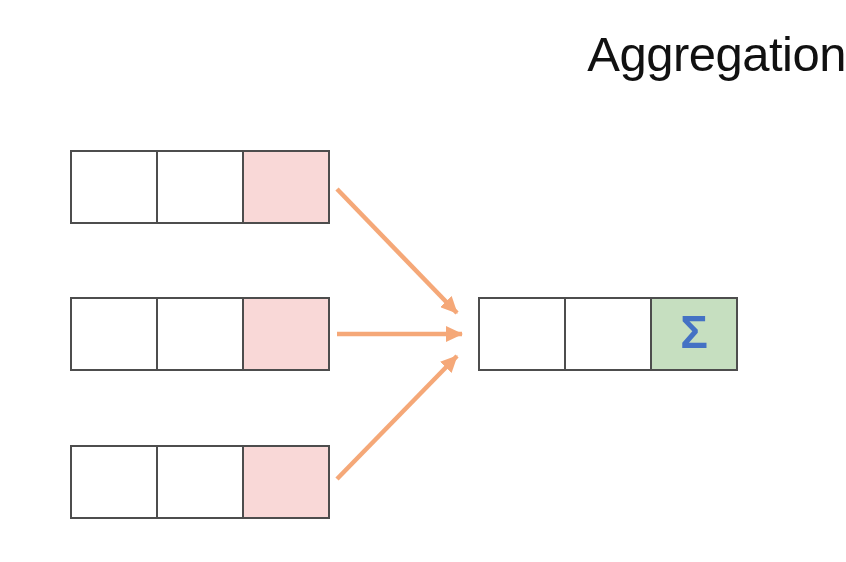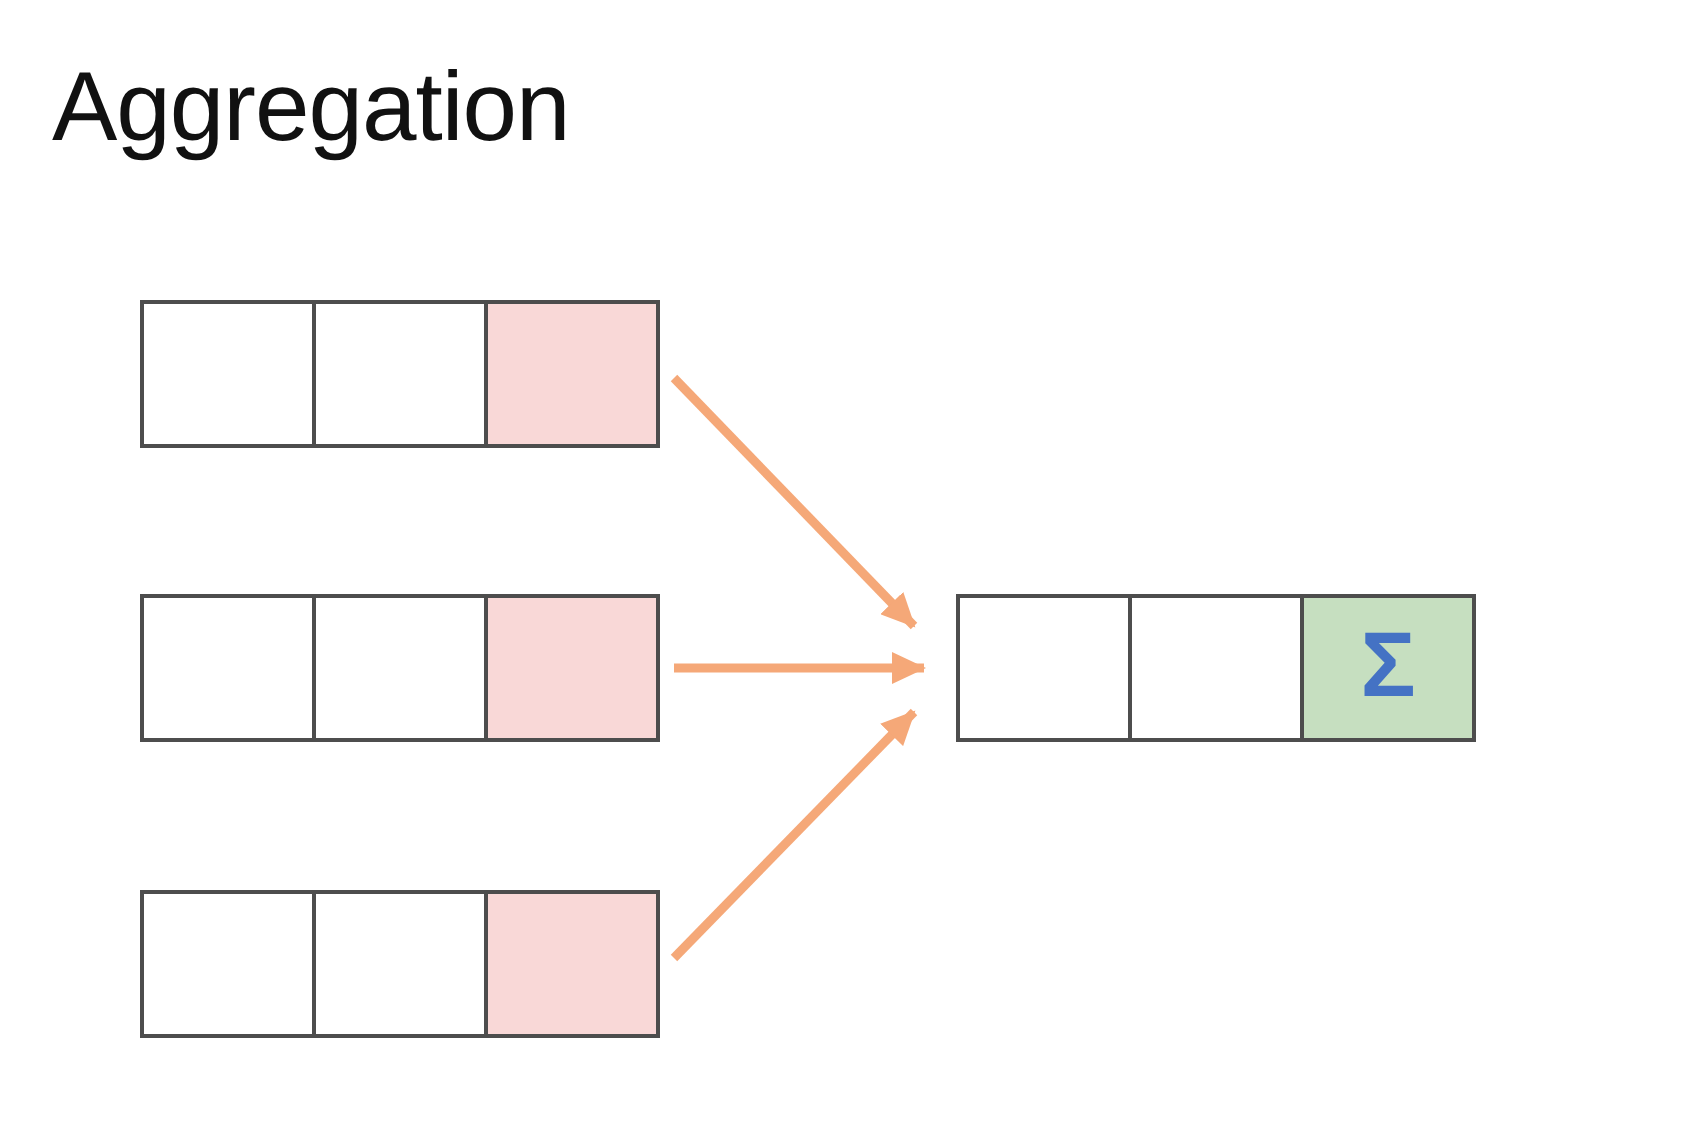--- a/index.html
+++ b/index.html
@@ -16,21 +16,21 @@
     width: 846px;
     height: 562px;
     background: #ffffff;
   }
   .title {
     position: absolute;
     left: 26px;
     right: 0;
     top: 26px;
     margin: 0;
-    text-align: left;
+    text-align: right;
     font-size: 49px;
     font-weight: 400;
     letter-spacing: -0.5px;
     color: var(--title-color, #111111);
   }
   .array {
     position: absolute;
     display: flex;
   }
   .cell {

